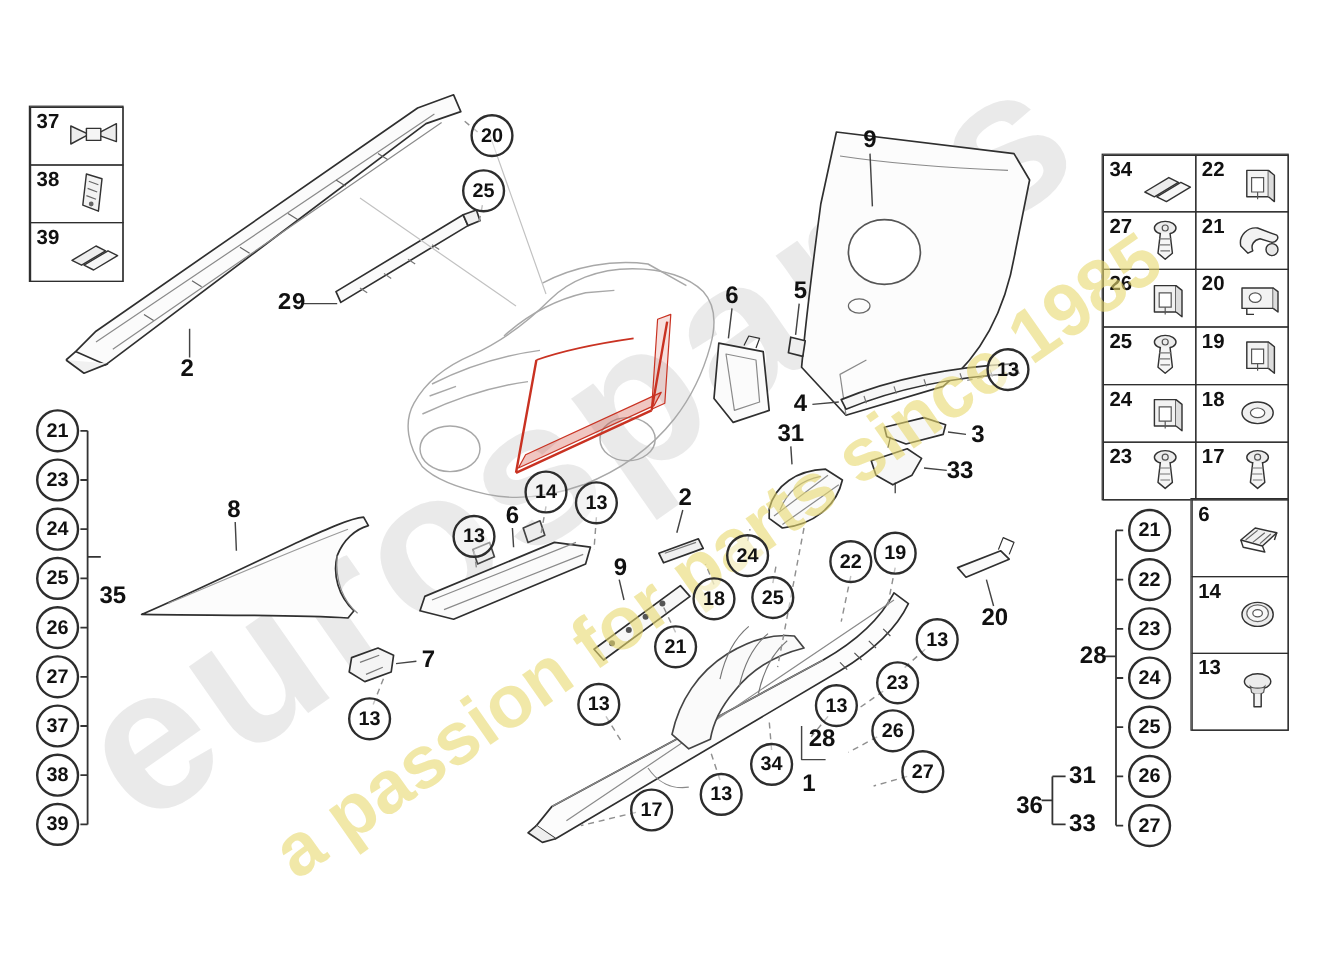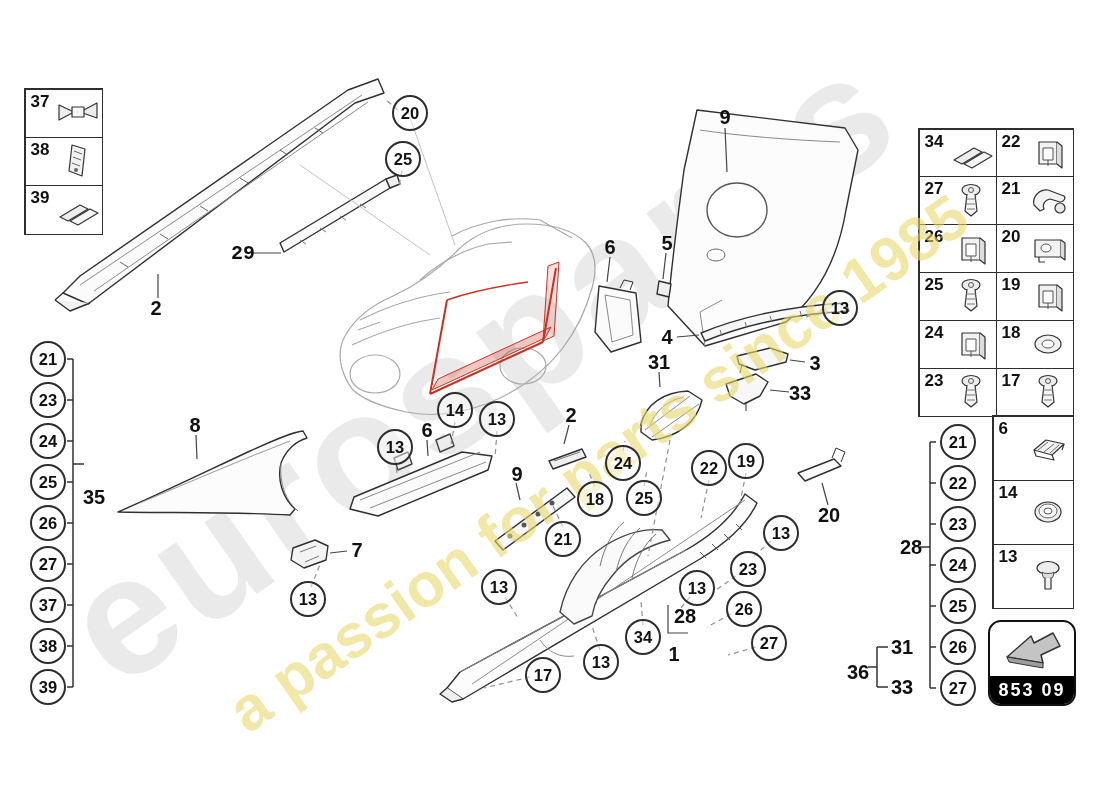--- a/index.html
+++ b/index.html
@@ -397,23 +397,14 @@
       <div class="co-circle" style="left: 30px; top: 669px;">39</div>
       <div class="co-circle" style="left: 940px; top: 424px;">21</div>
       <div class="co-circle" style="left: 940px; top: 465px;">22</div>
       <div class="co-circle" style="left: 940px; top: 506px;">23</div>
       <div class="co-circle" style="left: 940px; top: 547px;">24</div>
       <div class="co-circle" style="left: 940px; top: 588px;">25</div>
       <div class="co-circle" style="left: 940px; top: 629px;">26</div>
       <div class="co-circle" style="left: 940px; top: 670px;">27</div>
     </div>
 
-  <div class="code-box">
-    <div class="code-icon">
-      <svg width="66" height="46" viewBox="0 0 66 46">
-        <path d="M8,31 L32,10 L35,17 L54,7 L61,20 L42,29 L44,37 Z" fill="#c4c4c4" stroke="#333" stroke-width="1.5" stroke-linejoin="round"></path>
-        <path d="M8,31 L44,37 L44,42 L10,36 Z" fill="#9e9e9e" stroke="#333" stroke-width="1"></path>
-      </svg>
-    </div>
-    <div class="code-label">853 09</div>
-  </div>
 
 </div>
 
 </body></html>

